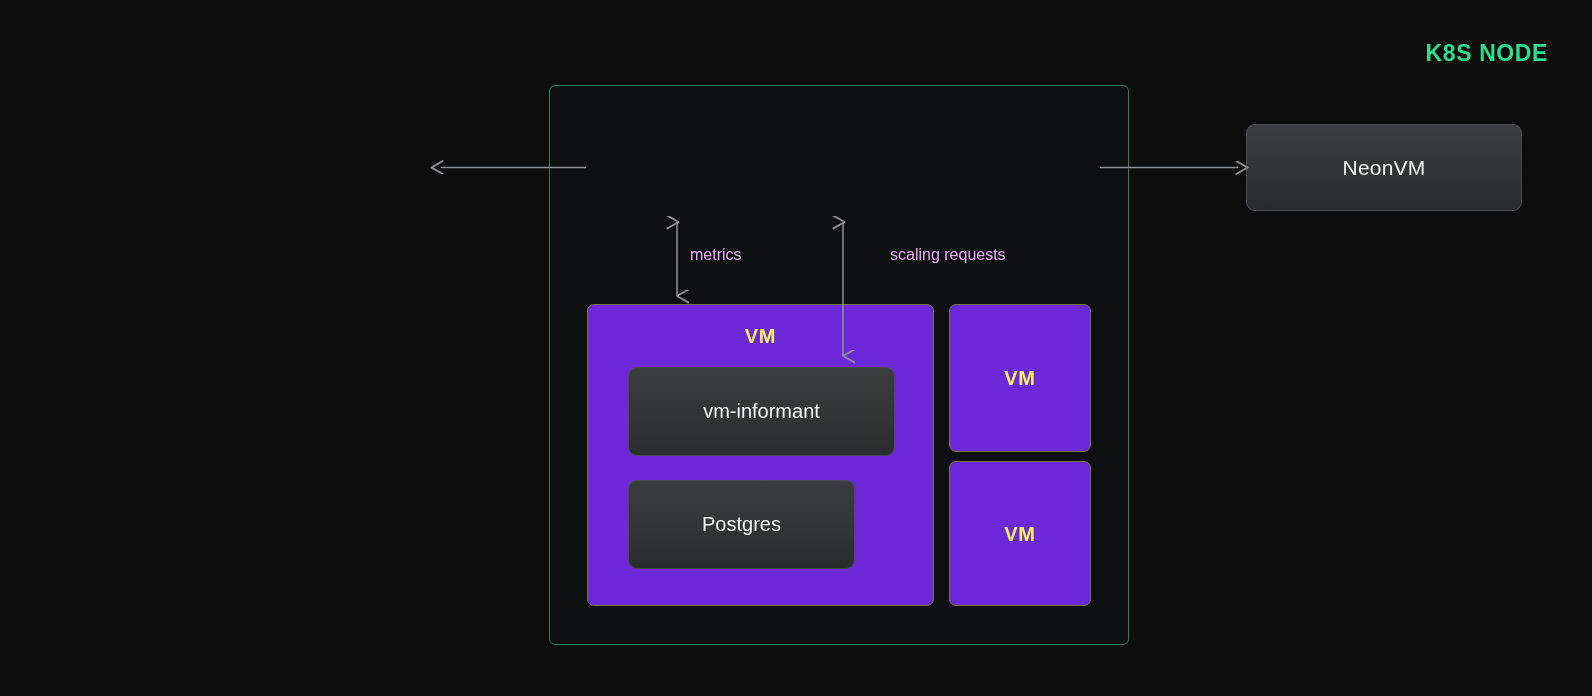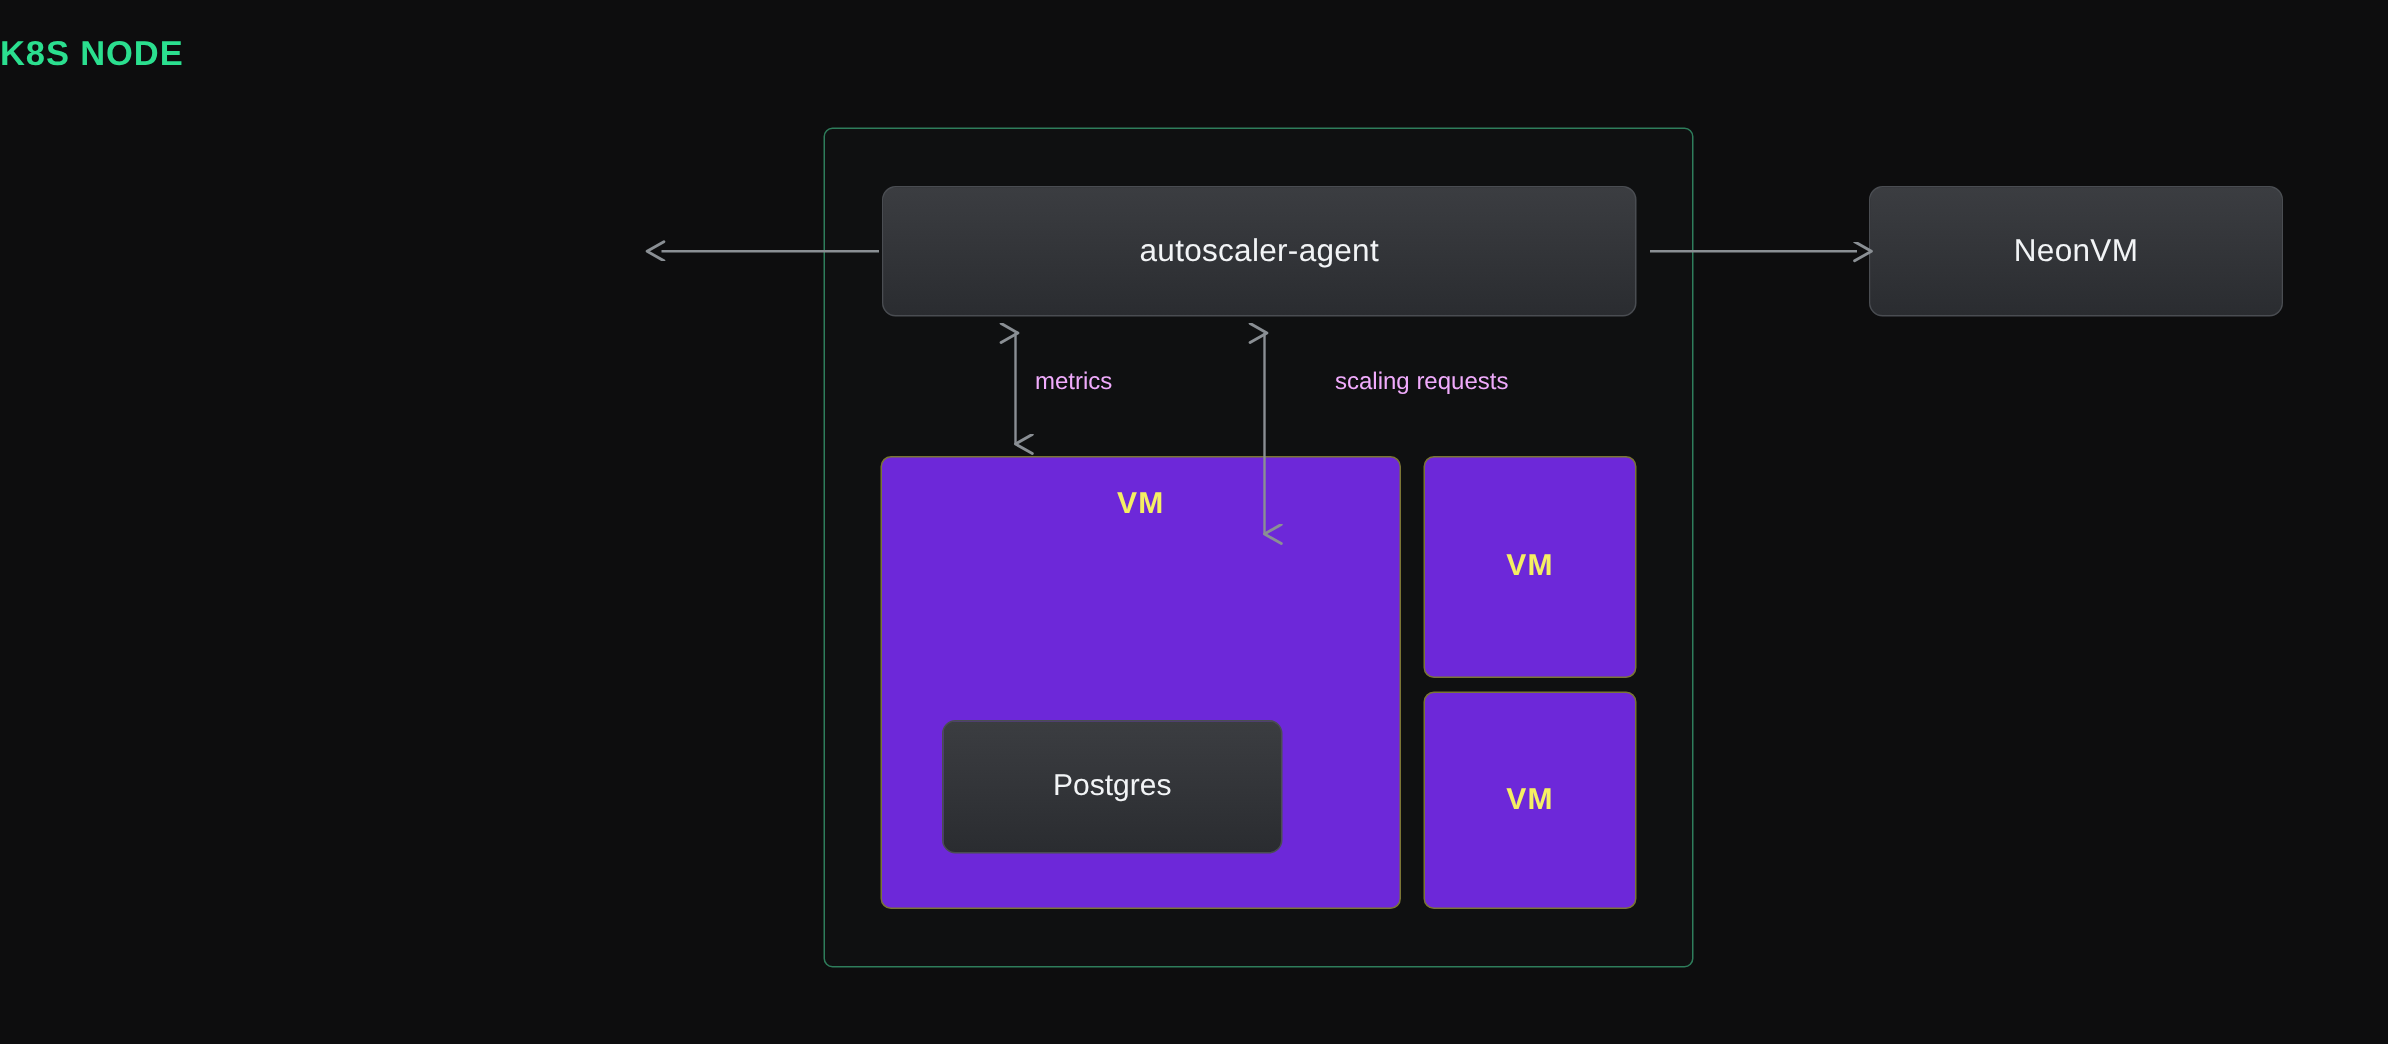--- a/index.html
+++ b/index.html
@@ -16,23 +16,23 @@
     width: 1592px;
     height: 696px;
     background: #0d0d0e;
     overflow: hidden;
   }
 
   
   .node-title {
     position: absolute;
     left: 0;
-    top: 22px;
+    top: 40px;
     width: 1548px;
-    text-align: left;
+    text-align: right;
     color: #2bdf8f;
     font-size: 23px;
     font-weight: bold;
     letter-spacing: 0.6px;
   }
 
   
   .node-box {
     position: absolute;
     left: 549px;
@@ -139,24 +139,24 @@
 
 <div id="canvas">
 
   <div class="node-title">K8S NODE</div>
 
   <div class="node-box"></div>
 
 
   <div class="comp-box neonvm-box">NeonVM</div>
 
-  <div class="comp-box agent-box">autoscaler-agent</div>
 
   <div class="vm-box vm-main">
     <div class="vm-label">VM</div>
+    <div class="inner-comp informant-box">vm-informant</div>
     <div class="inner-comp postgres-box">Postgres</div>
   </div>
 
   <div class="vm-box vm-small vm-small-1">
     <div class="vm-label">VM</div>
   </div>
   <div class="vm-box vm-small vm-small-2">
     <div class="vm-label">VM</div>
   </div>
 

